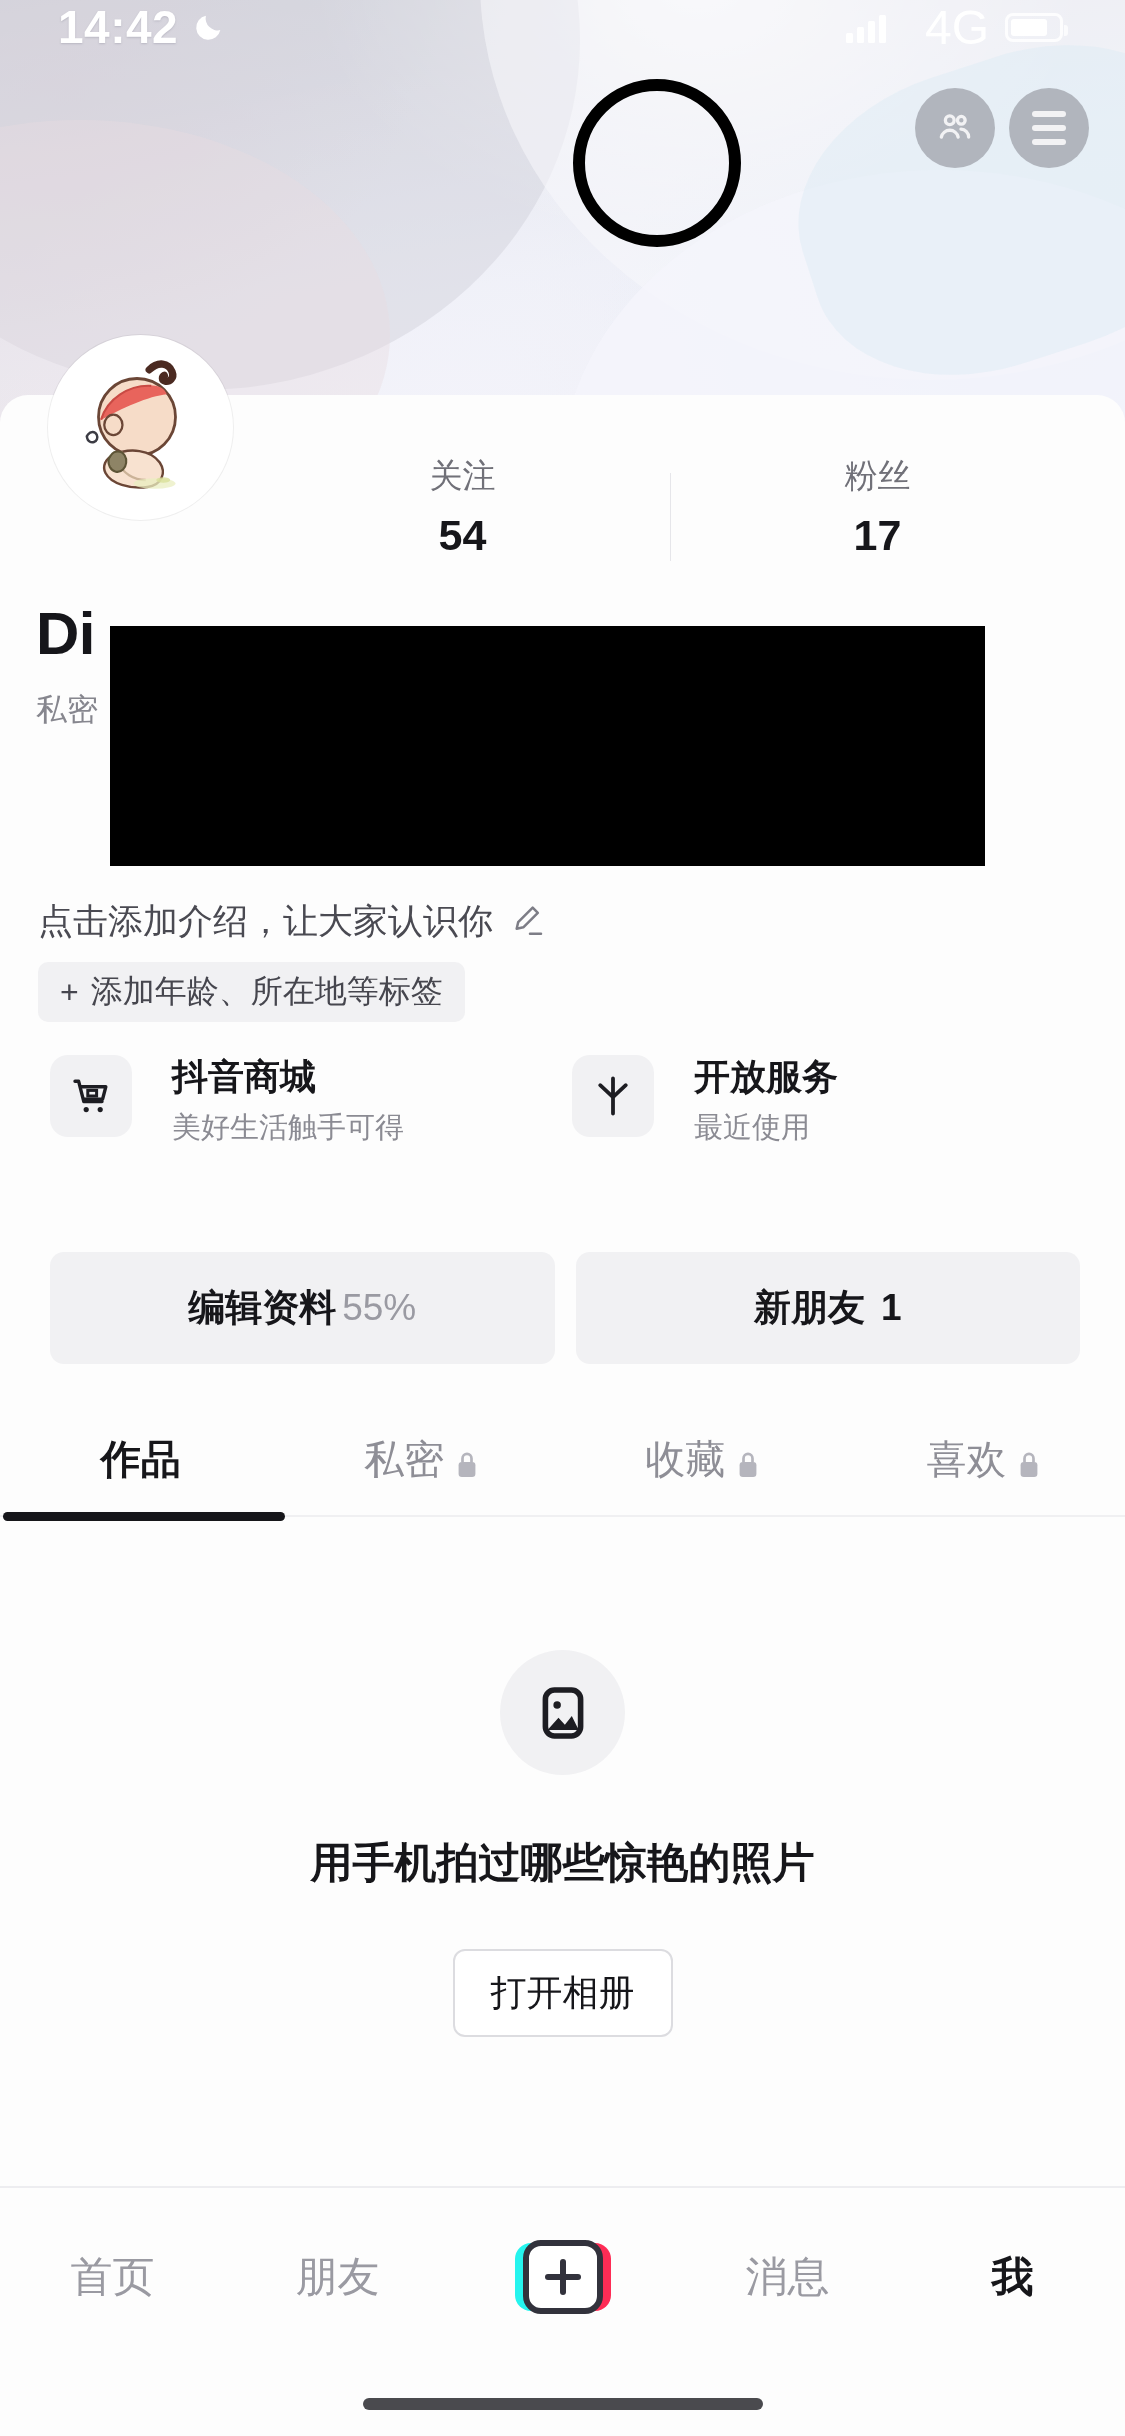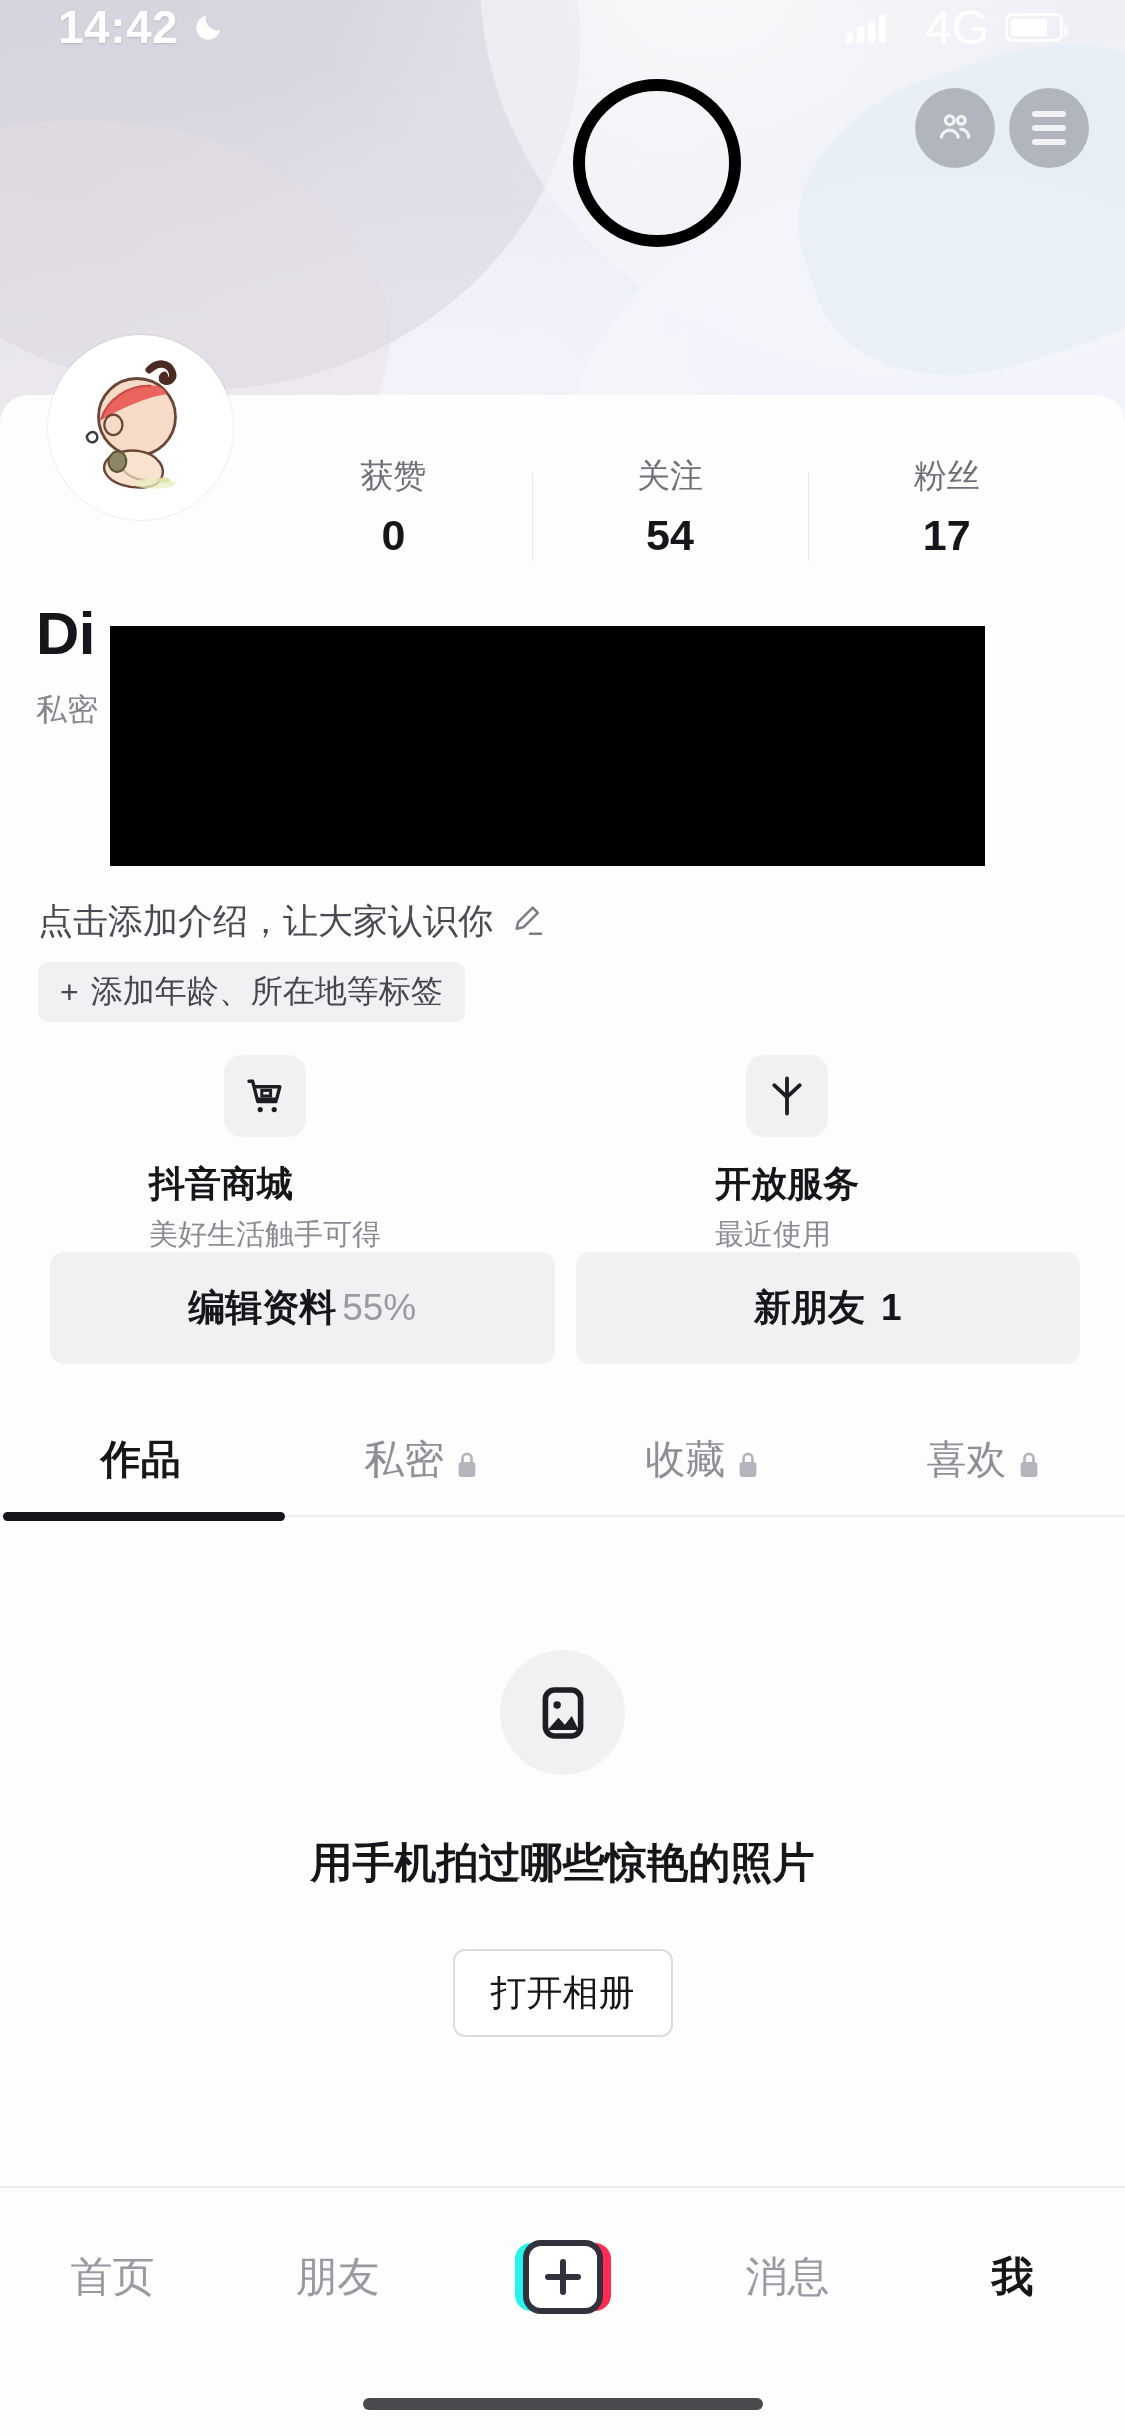--- a/index.html
+++ b/index.html
@@ -139,21 +139,21 @@
     display:inline-flex; align-items:center; gap:12px; padding:0 22px; z-index:18;
   }
   #tag-btn .plus{ font-size:32px; color:#46464e; line-height:1; font-weight:400; }
   #tag-btn .txt{ font-size:32px; color:#46464e; }
 
   
   #services{
     position:absolute; left:50px; top:1055px; width:1030px; height:128px;
     display:flex; gap:92px; z-index:18;
   }
-  .svc{ display:flex; align-items:center; gap:25px; width:430px;flex-direction:column; }
+  .svc{ display:flex; align-items:flex-start; gap:40px; width:430px; }
   .svc-icon{
     width:82px; height:82px; border-radius:18px; background:#f1f1f3;
     display:flex; align-items:center; justify-content:center; flex:0 0 auto;
   }
   .svc-txt .t{ font-size:36px; font-weight:700; color:#16161a; line-height:1.2; }
   .svc-txt .s{ font-size:29px; color:#8b8b93; line-height:1.2; margin-top:12px; }
 
   
   #actions{
     position:absolute; left:50px; top:1252px; width:1030px; height:112px;
@@ -309,24 +309,20 @@
       <path d="M33 66c2-3 6-3 8 0 1.5 2.4 1 6-1 8-2.5 2.4-6 1.4-7.5-1.4-1.2-2.4-.8-5 .5-6.6z" fill="#8e8466" stroke="#5d5436" stroke-width="1.2"></path>
       <path d="M20 54c1.5-2 4-2 5 .2.8 1.7 0 3.6-1.6 4.1-1.8.6-3.6-.6-3.9-2.3-.2-.8 0-1.6.5-2z" fill="#ffffff" stroke="#3c3c44" stroke-width="1.4"></path>
       <ellipse cx="58" cy="82" rx="12" ry="3" fill="#e9edc0" opacity=".75"></ellipse>
       <ellipse cx="63" cy="80" rx="4" ry="1.6" fill="#d9e09a" opacity=".8"></ellipse>
     </svg>
   </div>
 </div>
 
 <div id="stats">
   <div class="stat">
-    <div class="lbl">获赞</div>
-    <div class="val">0</div>
-  </div>
-  <div class="stat">
     <div class="lbl">关注</div>
     <div class="val">54</div>
   </div>
   <div class="stat">
     <div class="lbl">粉丝</div>
     <div class="val">17</div>
   </div>
 </div>
 
 <div id="identity">

